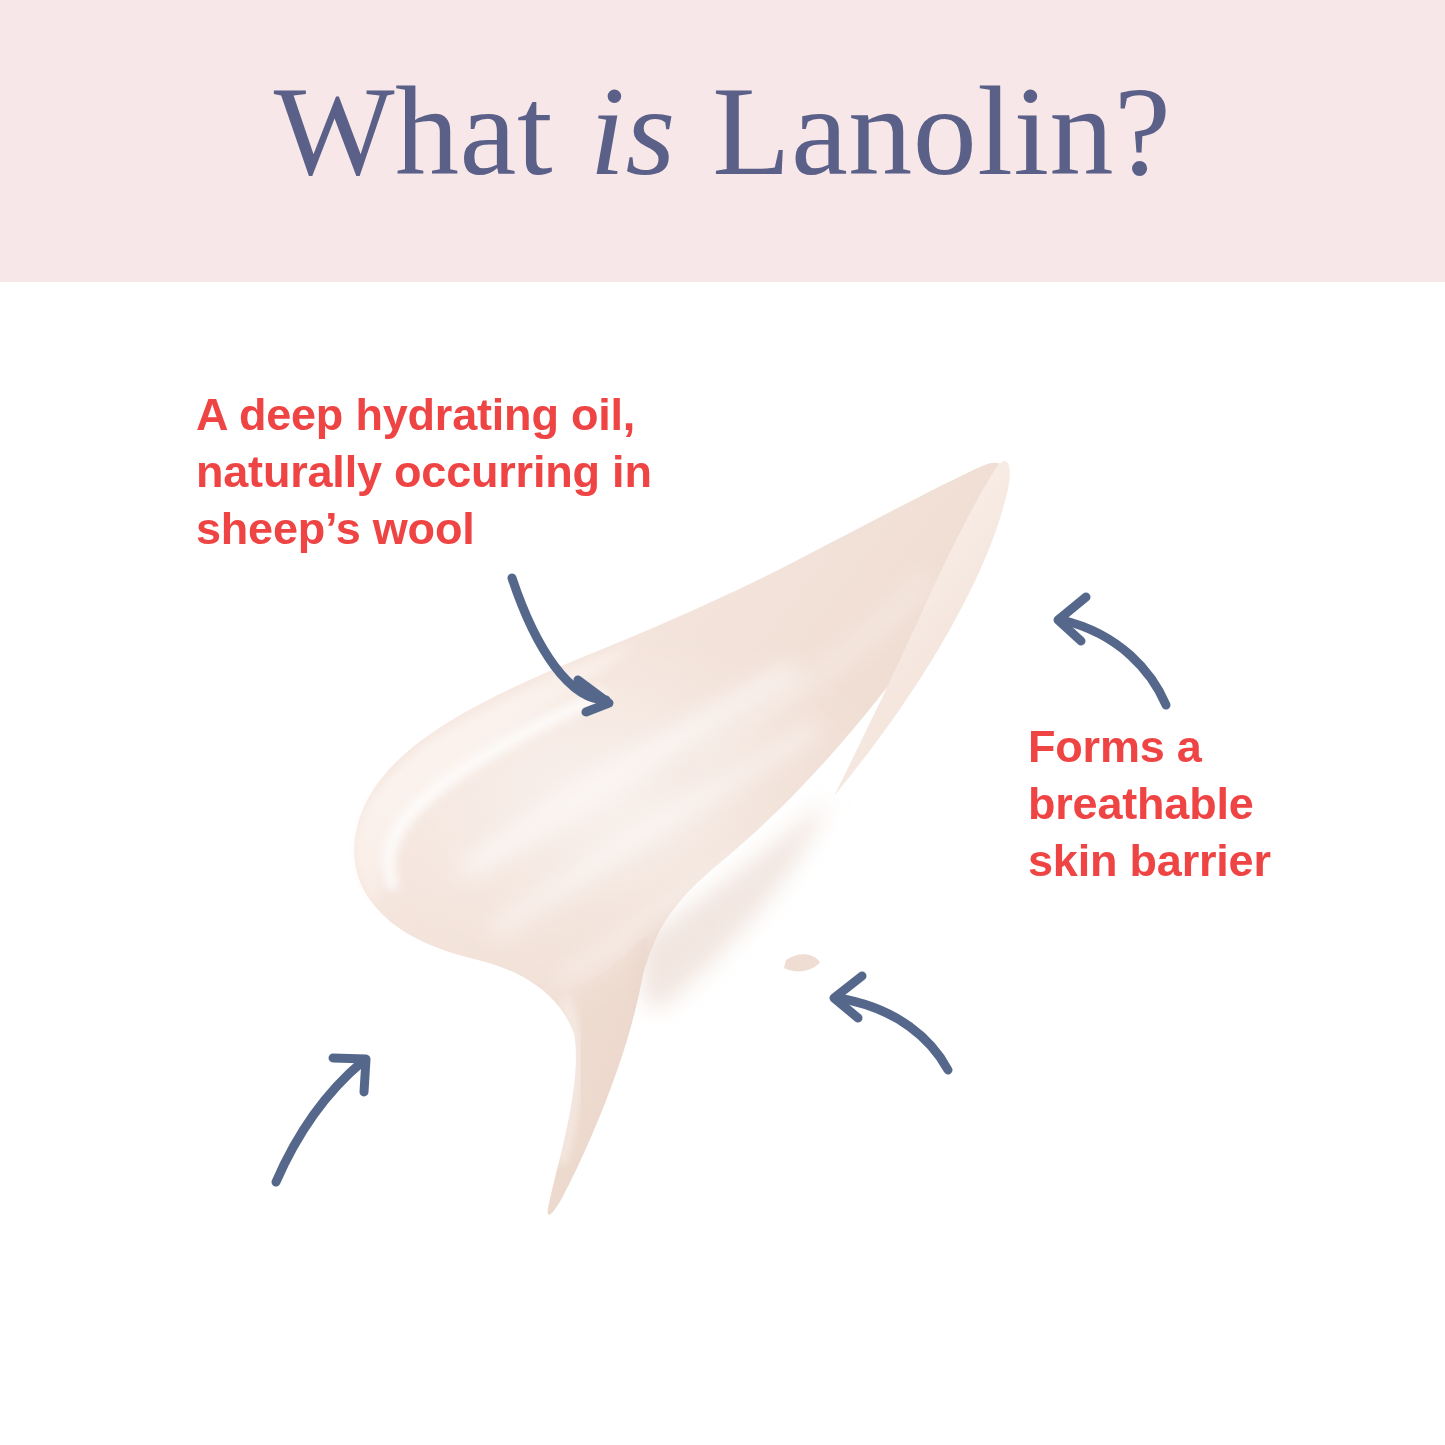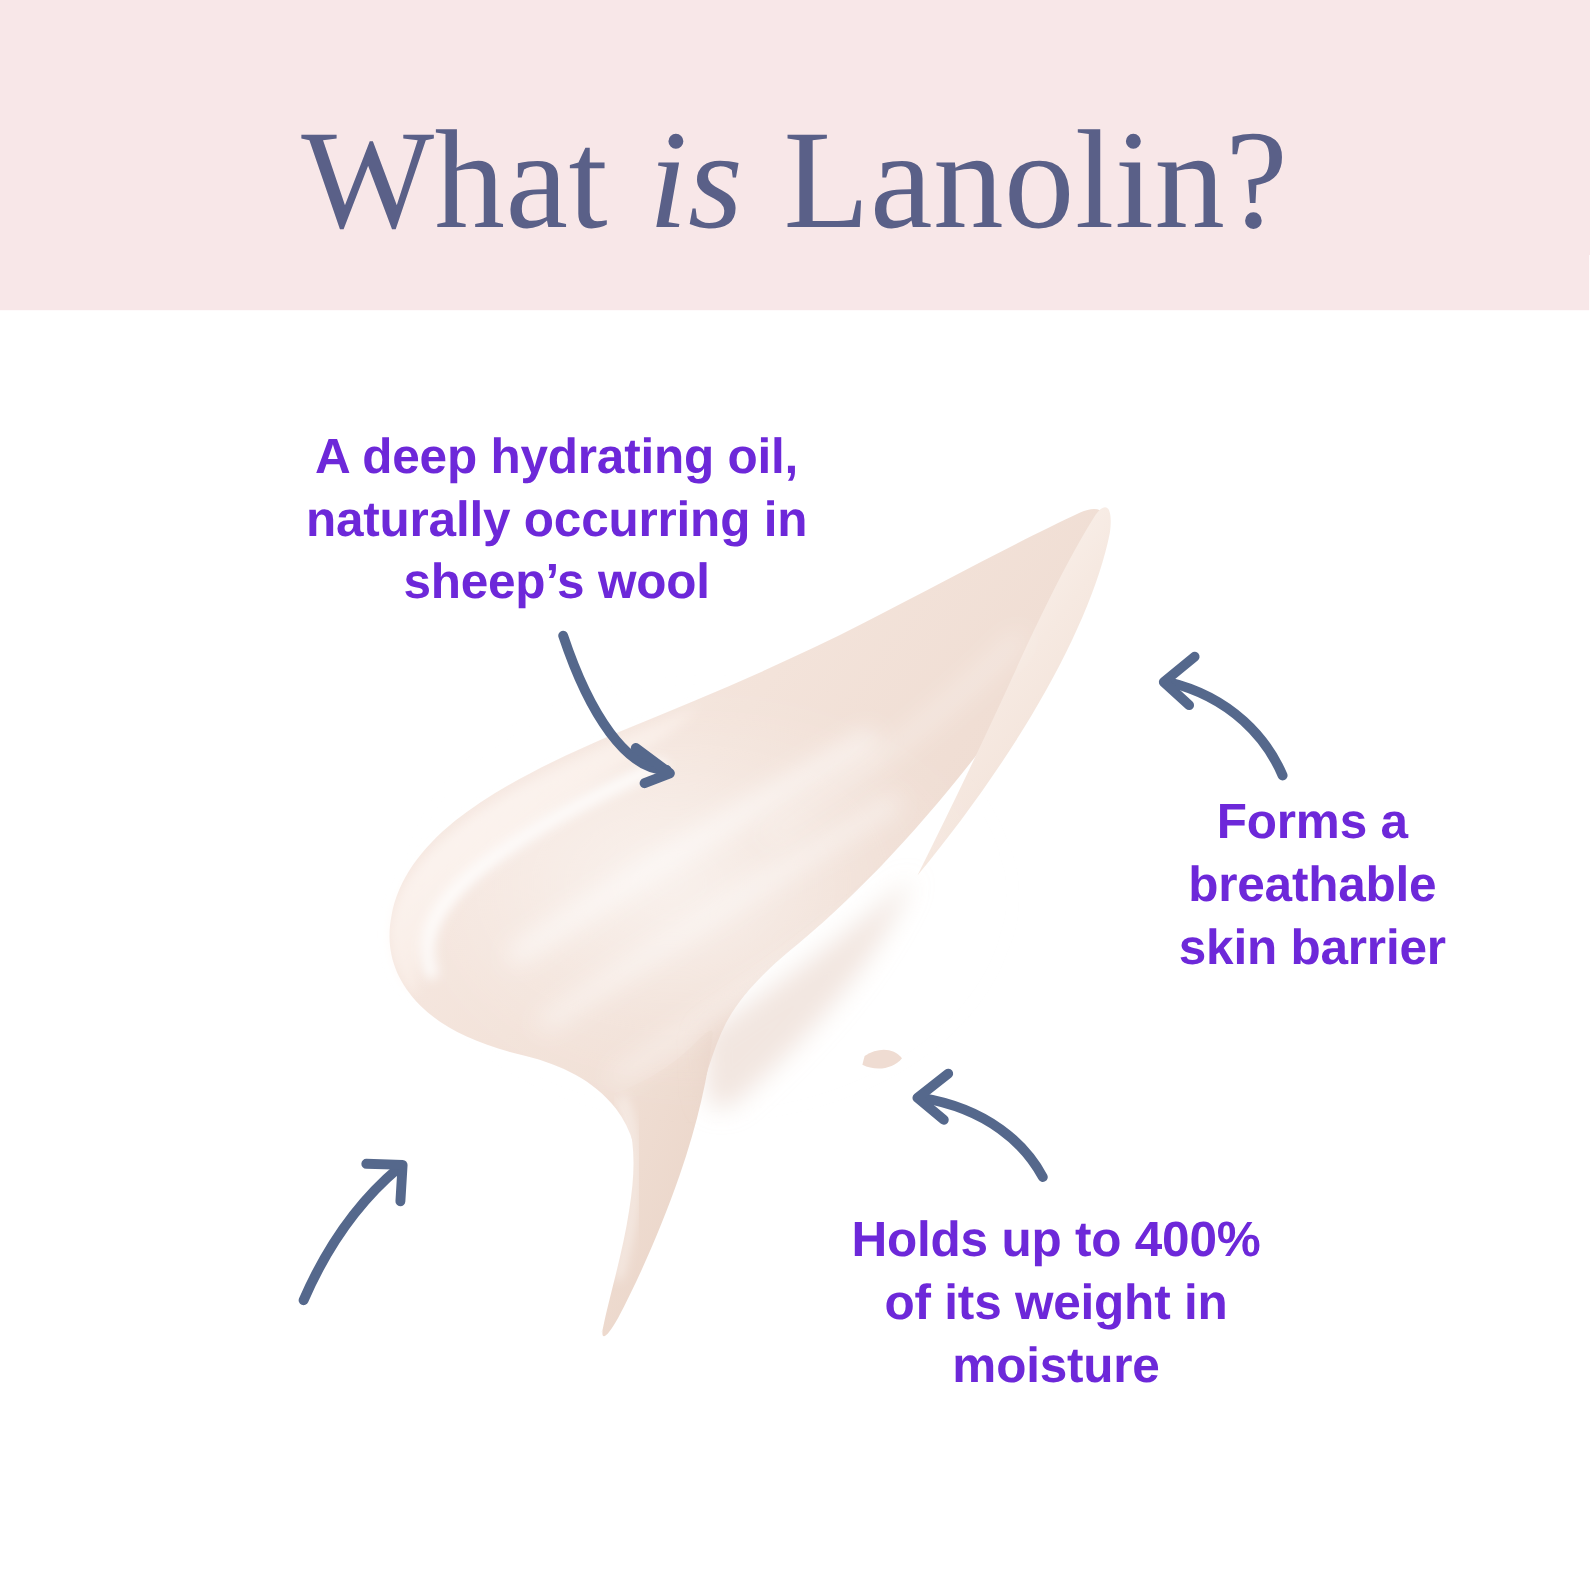--- a/index.html
+++ b/index.html
@@ -31,36 +31,35 @@
     top: 56px;
     width: 1445px;
     text-align: center;
     font-family: "Liberation Serif", "DejaVu Serif", serif;
     font-size: 128px;
     line-height: 150px;
     font-weight: 400;
     color: #5a6088;
     letter-spacing: 0.5px;
     white-space: nowrap;
-    margin-top: 32px;
   }
   .header-title .word-em {
     font-style: italic;
     padding: 0 4px;
   }
 
   
   .callout {
     position: absolute;
-    color: #6d28d9;
+    color: #ef4444;
     font-family: "Liberation Sans", sans-serif;
     font-weight: 700;
     font-size: 45px;
     line-height: 57px;
-    text-align: center;
+    text-align: left;
     letter-spacing: -0.2px;
     white-space: pre-line;
   }
   .callout-top-left   { left: 196px;  top: 386px;  width: 620px; }
   .callout-right      { left: 1028px; top: 718px;  width: 330px; }
   .callout-bottom-right { left: 700px; top: 1098px; width: 520px; }
   .callout-bottom-left  { left: 60px;  top: 1200px; width: 420px; }
 
   
   .arrow-layer {
@@ -226,18 +225,15 @@
   </svg>
 
   <div class="callout callout-top-left">A deep hydrating oil,
 naturally occurring in
 sheep’s wool</div>
 
   <div class="callout callout-right">Forms a
 breathable
 skin barrier</div>
 
-  <div class="callout callout-bottom-right">Holds up to 400%
-of its weight in
-moisture</div>
 
 
 </div>
 
 </body></html>

